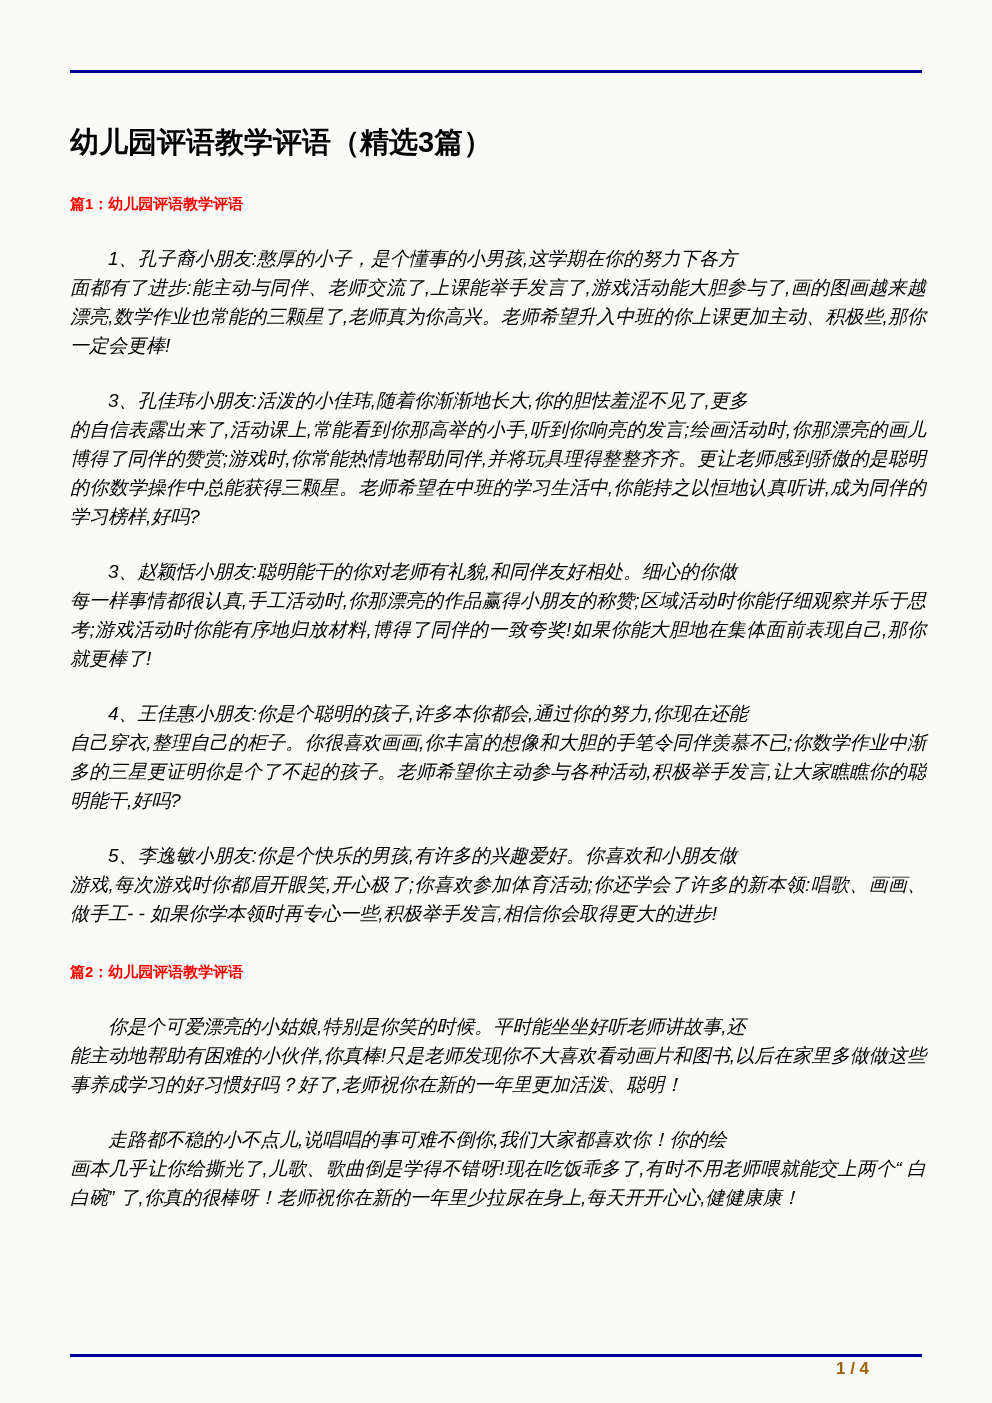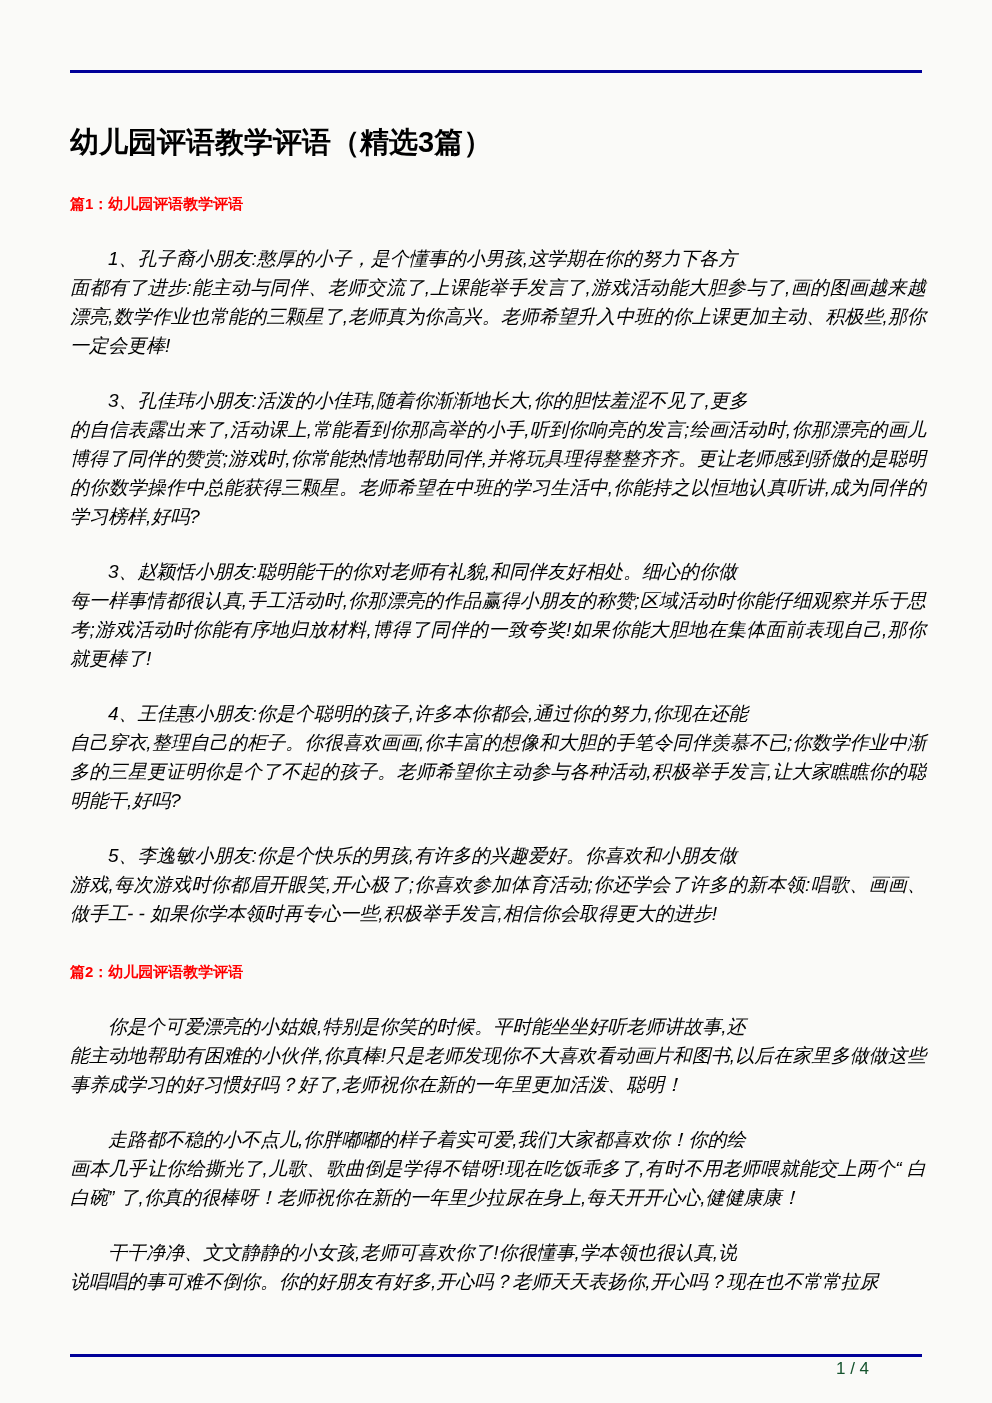--- a/index.html
+++ b/index.html
@@ -26,21 +26,21 @@
     font-weight: bold; color: #FF0000;
   }
   .para {
     margin: 26px 0 0 0;
     font-size: 19px; line-height: 29px;
     text-align: justify; color: #000000; font-style: italic;
   }
   .para .line1 { display: block; text-indent: 2em; }
   .page-number {
     position: absolute; left: 836px; top: 1359px;
-    font-size: 17px; font-weight: normal; color: #14532d;
+    font-size: 17px; font-weight: bold; color: #a16207;
   }
 </style>
 </head>
 <body>
 
 <div class="page">
   <div class="rule rule-top"></div>
 
   <div class="content">
     <h1 class="doc-title">幼儿园评语教学评语（精选3篇）</h1>
@@ -54,20 +54,19 @@
     <p class="para"><span class="line1">3、赵颖恬小朋友:聪明能干的你对老师有礼貌,和同伴友好相处。细心的你做</span><span>每一样事情都很认真,手工活动时,你那漂亮的作品赢得小朋友的称赞;区域活动时你能仔细观察并乐于思考;游戏活动时你能有序地归放材料,博得了同伴的一致夸奖!如果你能大胆地在集体面前表现自己,那你就更棒了!</span></p>
 
     <p class="para"><span class="line1">4、王佳惠小朋友:你是个聪明的孩子,许多本你都会,通过你的努力,你现在还能</span><span>自己穿衣,整理自己的柜子。你很喜欢画画,你丰富的想像和大胆的手笔令同伴羡慕不已;你数学作业中渐多的三星更证明你是个了不起的孩子。老师希望你主动参与各种活动,积极举手发言,让大家瞧瞧你的聪明能干,好吗?</span></p>
 
     <p class="para"><span class="line1">5、李逸敏小朋友:你是个快乐的男孩,有许多的兴趣爱好。你喜欢和小朋友做</span><span>游戏,每次游戏时你都眉开眼笑,开心极了;你喜欢参加体育活动;你还学会了许多的新本领:唱歌、画画、做手工- - 如果你学本领时再专心一些,积极举手发言,相信你会取得更大的进步!</span></p>
 
     <h2 class="sec-heading">篇2：幼儿园评语教学评语</h2>
 
     <p class="para"><span class="line1">你是个可爱漂亮的小姑娘,特别是你笑的时候。平时能坐坐好听老师讲故事,还</span><span>能主动地帮助有困难的小伙伴,你真棒!只是老师发现你不大喜欢看动画片和图书,以后在家里多做做这些事养成学习的好习惯好吗？好了,老师祝你在新的一年里更加活泼、聪明！</span></p>
 
-    <p class="para"><span class="line1">走路都不稳的小不点儿,你胖嘟嘟的样子着实可爱,我们大家都喜欢你！你的绘</span><span>画本几乎让你给撕光了,儿歌、歌曲倒是学得不错呀!现在吃饭乖多了,有时不用老师喂就能交上两个“ 白白碗” 了,你真的很棒呀！老师祝你在新的一年里少拉尿在身上,每天开开心心,健健康康！</span></p>
+    <p class="para"><span class="line1">走路都不稳的小不点儿,说唱唱的事可难不倒你,我们大家都喜欢你！你的绘</span><span>画本几乎让你给撕光了,儿歌、歌曲倒是学得不错呀!现在吃饭乖多了,有时不用老师喂就能交上两个“ 白白碗” 了,你真的很棒呀！老师祝你在新的一年里少拉尿在身上,每天开开心心,健健康康！</span></p>
 
-    <p class="para"><span class="line1">干干净净、文文静静的小女孩,老师可喜欢你了!你很懂事,学本领也很认真,说</span><span>说唱唱的事可难不倒你。你的好朋友有好多,开心吗？老师天天表扬你,开心吗？现在也不常常拉尿</span></p>
   </div>
 
   <div class="rule rule-bottom"></div>
   <div class="page-number">1 / 4</div>
 </div>
 
 </body></html>

